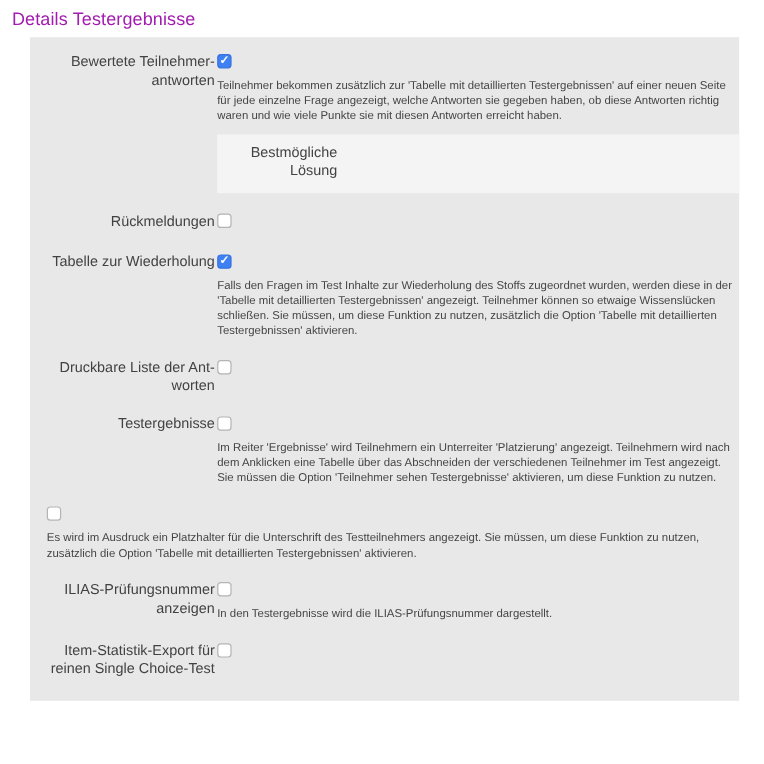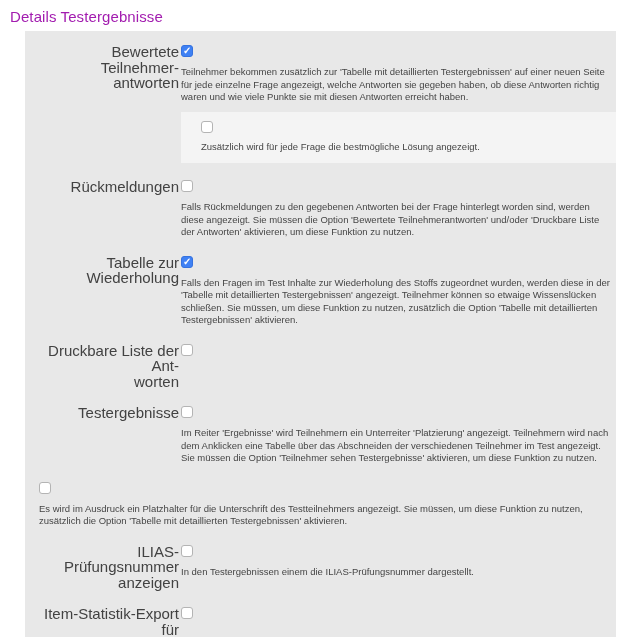--- a/index.html
+++ b/index.html
@@ -4,21 +4,21 @@
 <style>
   * { margin:0; padding:0; box-sizing:border-box; }
   html,body { width:637px; height:637px; background:#ffffff; overflow:hidden;
               font-family:"Liberation Sans", sans-serif; }
   .page-title { font-size:15px; font-weight:500; color:#a21caf;
                 padding:8px 0 6px 10px; letter-spacing:.1px; }
   .form-panel { margin-left:25px; width:591px; background:#e8e8e8;
                 padding:13px 6px 8px 12px; }
   .field-row { display:flex; margin-bottom:16px; }
   .field-row:last-child { margin-bottom:10px; }
-  .field-label { flex:none; width:142px; text-align:right; font-size:15px;
+  .field-label { flex:none; width:142px; text-align:right; font-size:12px;
                  color:#424242; line-height:15.5px; white-space:pre-line; padding-top:0; }
   .field-control { flex:1; margin-left:2px; min-width:0; }
   .checkbox { display:inline-block; width:12px; height:12px; border-radius:3px;
               background:#ffffff; border:1px solid #b4b4b4; position:relative;
               vertical-align:top; margin-top:1px; cursor:default; }
   .checkbox.checked { background:#3f81f4; border-color:#3572df; }
   .checkbox.checked::after { content:"✓"; position:absolute; left:1px; top:-2px;
               color:#ffffff; font-size:10px; font-weight:bold; line-height:13px; }
   .field-desc { margin-top:4px; font-size:9.5px; line-height:12.5px; color:#454545; }
   .sub-panel { background:#f4f4f4; margin-top:8px; margin-right:-6px;
@@ -36,34 +36,31 @@
 <div class="form-panel">
 
   <div class="field-row">
     <div class="field-label">Bewertete Teilnehmer-
 antworten</div>
     <div class="field-control">
       <span class="checkbox checked"></span>
       <div class="field-desc">Teilnehmer bekommen zusätzlich zur 'Tabelle mit detaillierten Testergebnissen' auf einer neuen Seite für jede einzelne Frage angezeigt, welche Antworten sie gegeben haben, ob diese Antworten richtig waren und wie viele Punkte sie mit diesen Antworten erreicht haben.</div>
       <div class="sub-panel">
         <div class="field-row">
-          <div class="field-control">
-            <span class="checkbox"></span>
-            <div class="field-desc">Zusätzlich wird für jede Frage die bestmögliche Lösung angezeigt.</div>
-          </div>
+          <div class="field-label">Bestmögliche
+Lösung</div>
         </div>
       </div>
     </div>
   </div>
 
   <div class="field-row">
     <div class="field-label">Rückmeldungen</div>
     <div class="field-control">
       <span class="checkbox"></span>
-      <div class="field-desc">Falls Rückmeldungen zu den gegebenen Antworten bei der Frage hinterlegt worden sind, werden diese angezeigt. Sie müssen die Option 'Bewertete Teilnehmerantworten' und/oder 'Druckbare Liste der Antworten' aktivieren, um diese Funktion zu nutzen.</div>
     </div>
   </div>
 
   <div class="field-row">
     <div class="field-label">Tabelle zur Wiederholung</div>
     <div class="field-control">
       <span class="checkbox checked"></span>
       <div class="field-desc">Falls den Fragen im Test Inhalte zur Wiederholung des Stoffs zugeordnet wurden, werden diese in der 'Tabelle mit detaillierten Testergebnissen' angezeigt. Teilnehmer können so etwaige Wissenslücken schließen. Sie müssen, um diese Funktion zu nutzen, zusätzlich die Option 'Tabelle mit detaillierten Testergebnissen' aktivieren.</div>
     </div>
   </div>
@@ -89,21 +86,21 @@
       <span class="checkbox"></span>
       <div class="field-desc">Es wird im Ausdruck ein Platzhalter für die Unterschrift des Testteilnehmers angezeigt. Sie müssen, um diese Funktion zu nutzen, zusätzlich die Option 'Tabelle mit detaillierten Testergebnissen' aktivieren.</div>
     </div>
   </div>
 
   <div class="field-row">
     <div class="field-label">ILIAS-Prüfungsnummer
 anzeigen</div>
     <div class="field-control">
       <span class="checkbox"></span>
-      <div class="field-desc">In den Testergebnissen einem die ILIAS-Prüfungsnummer dargestellt.</div>
+      <div class="field-desc">In den Testergebnisse wird die ILIAS-Prüfungsnummer dargestellt.</div>
     </div>
   </div>
 
   <div class="field-row">
     <div class="field-label">Item-Statistik-Export für
 reinen Single Choice-Test</div>
     <div class="field-control">
       <span class="checkbox"></span>
       
     </div>

